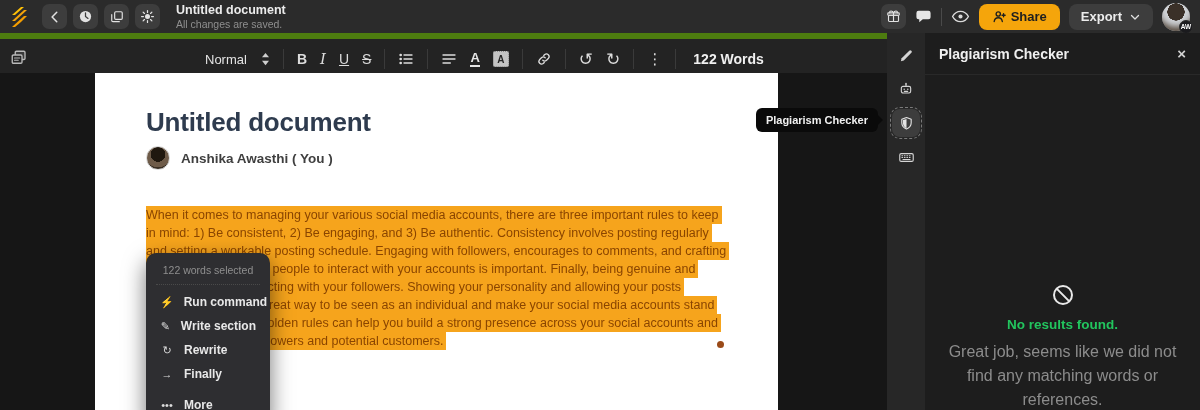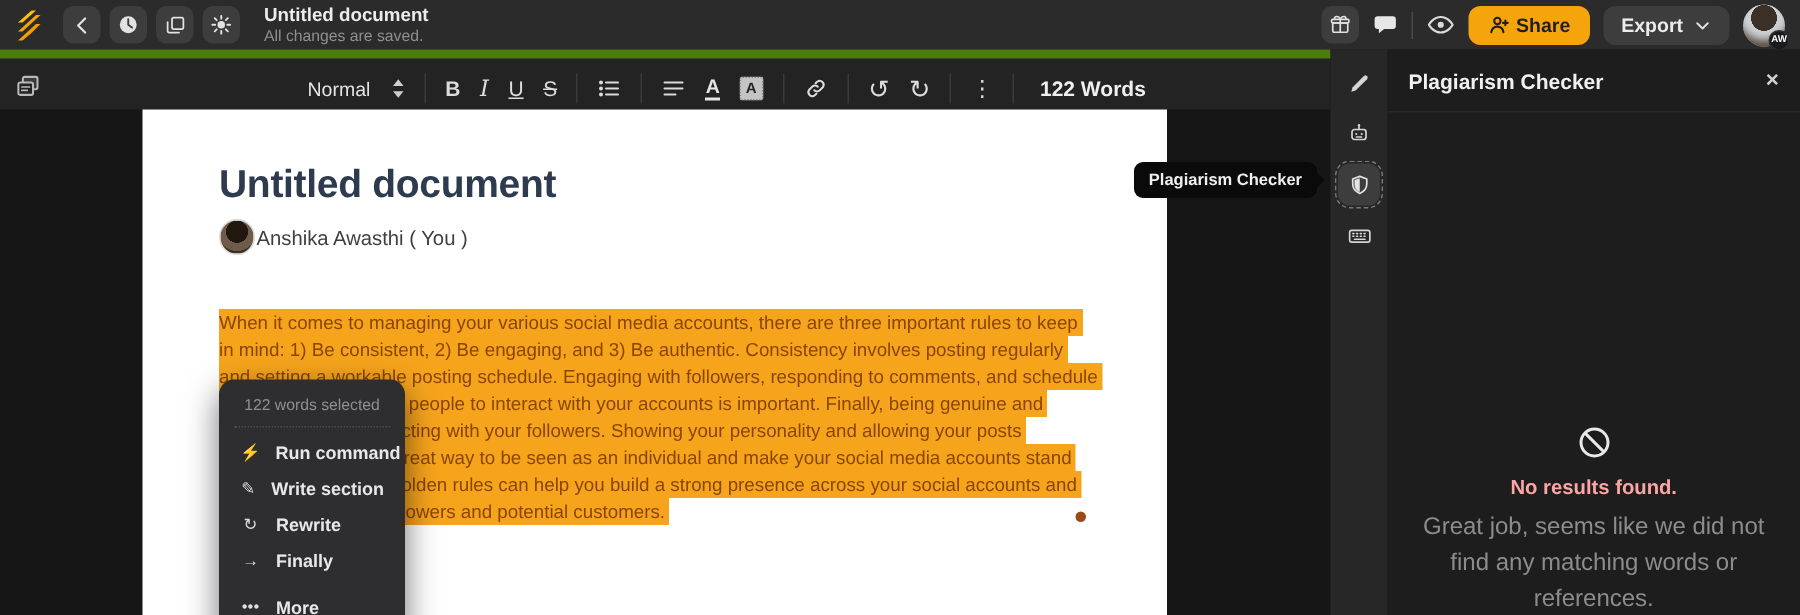--- a/index.html
+++ b/index.html
@@ -50,21 +50,21 @@
            color:#262626; font-size:10px; font-weight:800; display:flex; align-items:center; justify-content:center; }
   .a-color { font-size:13px; font-weight:700; color:#e6e6e6; border-bottom:2.5px solid #e6e6e6; line-height:1; padding-bottom:1px; }
   .u-glyph { font-size:17px; line-height:1; }
   .kebab { font-size:15px; letter-spacing:0; }
   .wcount { color:#f0f0f0; font-size:14px; font-weight:600; margin-left:4px; white-space:nowrap; }
 
   
   .canvas { position:absolute; left:0; top:73px; width:887px; height:337px; background:#161616; }
   .page { position:absolute; left:95px; top:0; width:683px; height:337px; background:#ffffff; }
   .doc-title { position:absolute; left:51px; top:34px; font-size:26px; font-weight:700; color:#2e3b4e; letter-spacing:-0.2px; }
-  .author { position:absolute; left:51px; top:73px; display:flex; align-items:center; gap:1px; }
+  .author { position:absolute; left:51px; top:73px; display:flex; align-items:center; gap:11px;font-weight:bold; }
   .author .av { width:24px; height:24px; border-radius:50%; border:1px solid #d9d9d9;
                 background:radial-gradient(circle at 50% 34%, #20180f 0 40%, #6e5b49 41% 70%, #3a2f24 71%); }
   .author .nm { font-size:13.5px; color:#3f3f3f; }
   .para { position:absolute; left:51px; top:133px; }
   .doc-line { height:18px; white-space:nowrap; font-size:12.5px; line-height:18px; }
   .doc-line .hl { background:var(--hl,#F6A41C); color:var(--hl-text,#8A4500); padding:2px 3px 2px 0; }
   .comment-dot { position:absolute; left:622px; top:268px; width:7px; height:7px; border-radius:50%; background:#9a4a18; }
 
   
   .sel-menu { position:absolute; left:146px; top:253px; width:124px; background:#2e2e31; border-radius:10px;
@@ -88,21 +88,21 @@
   .tooltip:after { content:""; position:absolute; right:-5px; top:50%; transform:translateY(-50%);
                    border-top:5px solid transparent; border-bottom:5px solid transparent; border-left:5px solid #0a0a0a; }
 
   
   .panel { position:absolute; left:925px; top:33px; width:275px; height:377px; background:#1d1d1d; }
   .panel-hdr { height:42px; display:flex; align-items:center; padding:0 14px; border-bottom:1px solid #292929; }
   .panel-hdr .t { font-size:14px; font-weight:700; color:#f0f0f0; }
   .panel-close { margin-left:auto; color:#d2d2d2; font-size:15px; font-weight:700; cursor:pointer; line-height:1; }
   .empty { position:absolute; left:0; right:0; top:250px; text-align:center; }
   .empty .eic { display:flex; justify-content:center; margin-bottom:10px; }
-  .empty .et { font-size:13.5px; font-weight:700; color:#fca5a5; }
+  .empty .et { font-size:13.5px; font-weight:700; color:#22c55e; }
   .empty .es { width:238px; margin:8px auto 0; font-size:16px; color:#8c8c8c; line-height:1.5; }
 
   svg { stroke-linecap:round; stroke-linejoin:round; }
 </style>
 </head>
 <body>
 
 <div id="app" style="--accent: #F5A50B; --hl: #F6A41C; --hl-text: #8A4500;">
 
   <div class="topbar">
@@ -254,21 +254,21 @@
       <div class="author">
         <div class="av"></div>
         <div class="nm">Anshika Awasthi ( You )</div>
       </div>
       <div class="para">
 
           <div class="doc-line"><span class="hl">When it comes to managing your various social media accounts, there are three important rules to keep</span></div>
 
           <div class="doc-line"><span class="hl">in mind: 1) Be consistent, 2) Be engaging, and 3) Be authentic. Consistency involves posting regularly</span></div>
 
-          <div class="doc-line"><span class="hl">and setting a workable posting schedule. Engaging with followers, responding to comments, and schedule</span></div>
+          <div class="doc-line"><span class="hl">and setting a workable posting schedule. Engaging with followers, encourages to comments, and crafting</span></div>
 
           <div class="doc-line"><span class="hl">posts that encourages people to interact with your accounts is important. Finally, being genuine and</span></div>
 
           <div class="doc-line"><span class="hl">authentic when connecting with your followers. Showing your personality and allowing your posts</span></div>
 
           <div class="doc-line"><span class="hl">to shine through is a great way to be seen as an individual and make your social media accounts stand</span></div>
 
           <div class="doc-line"><span class="hl">out. Following these golden rules can help you build a strong presence across your social accounts and</span></div>
 
           <div class="doc-line"><span class="hl">connect better with followers and potential customers.</span></div>

